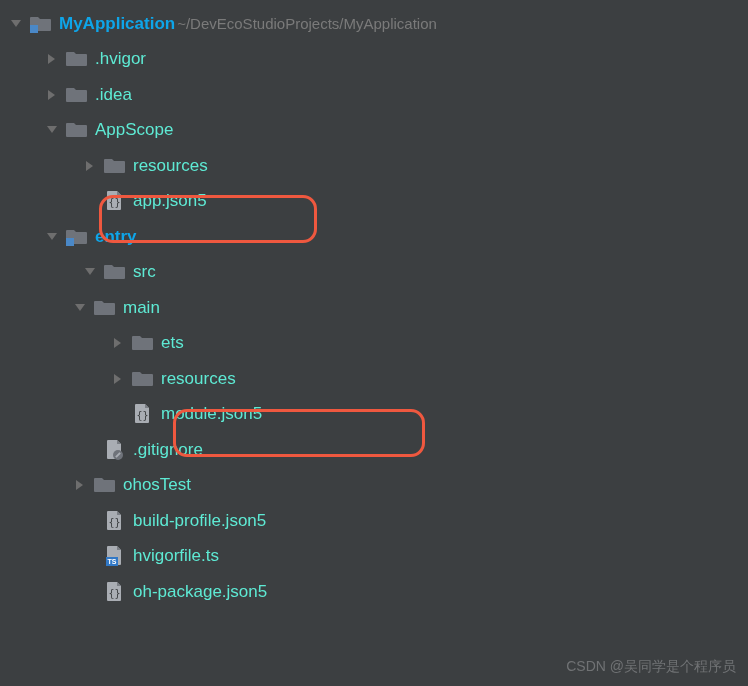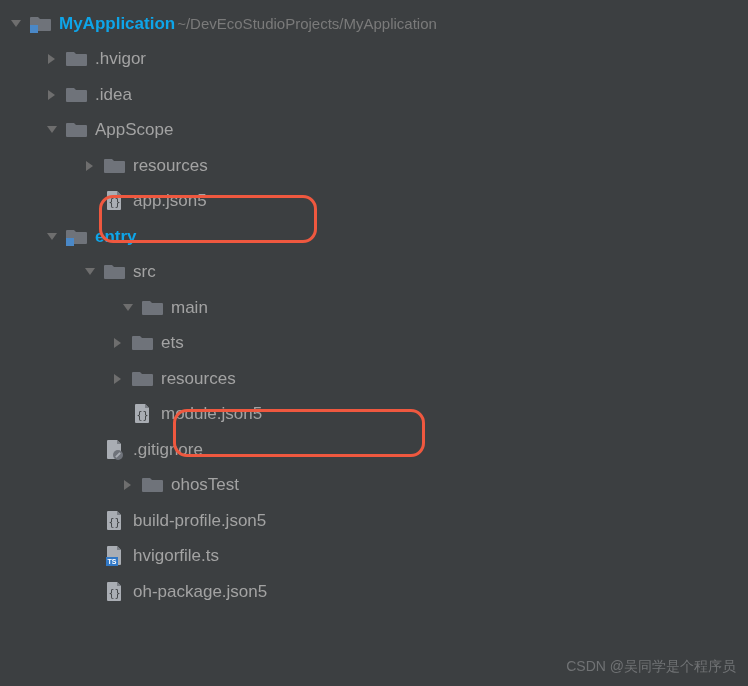--- a/index.html
+++ b/index.html
@@ -35,41 +35,41 @@
     .icon {
       width: 22px;
       height: 22px;
       display: inline-flex;
       align-items: center;
       justify-content: center;
       margin-right: 7px;
       position: relative;
     }
     .icon svg { display: block; }
-    .label { font-size: 17px; color: #a3a3a3; }
+    .label { font-size: 17px; color: #5eead4; }
     .label-bold { font-weight: 700; color: #0ea5e9; }
     .subpath { color: #7a7a7a; margin-left: 2px; font-size: 15px; }
     .highlight {
       position: absolute;
       border: 3px solid #ef583f;
       border-radius: 14px;
       pointer-events: none;
     }
     .watermark {
       position: absolute;
       right: 12px;
       bottom: 10px;
       font-size: 14px;
       color: #86888a;
       opacity: .7;
     }
     .d0 { padding-left: 6px; }
     .d1 { padding-left: 42px; }
     .d2 { padding-left: 80px; }
-    .d3 { padding-left: 118px; }
+    .d3 { padding-left: 70px; }
     .d4 { padding-left: 108px; }
   </style>
 </head>
 <body>
 
 <svg width="0" height="0" style="position:absolute">
   <defs>
     <g id="chev-right">
         <path d="M1 0l7 5-7 5z" fill="currentColor"></path>
       </g>

